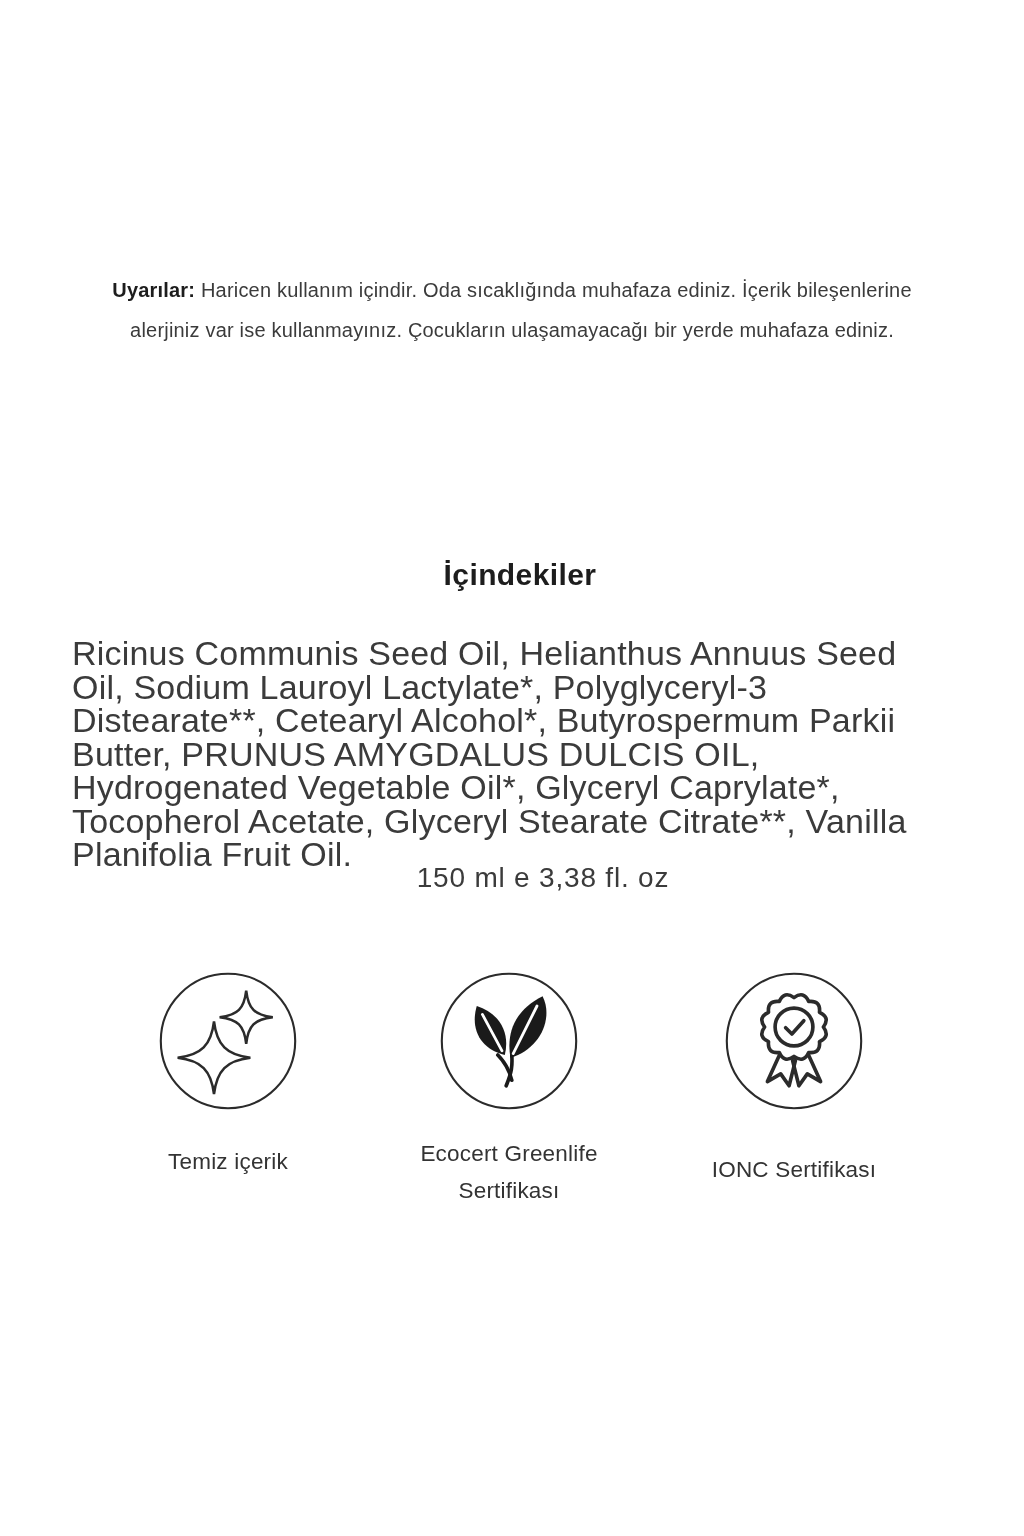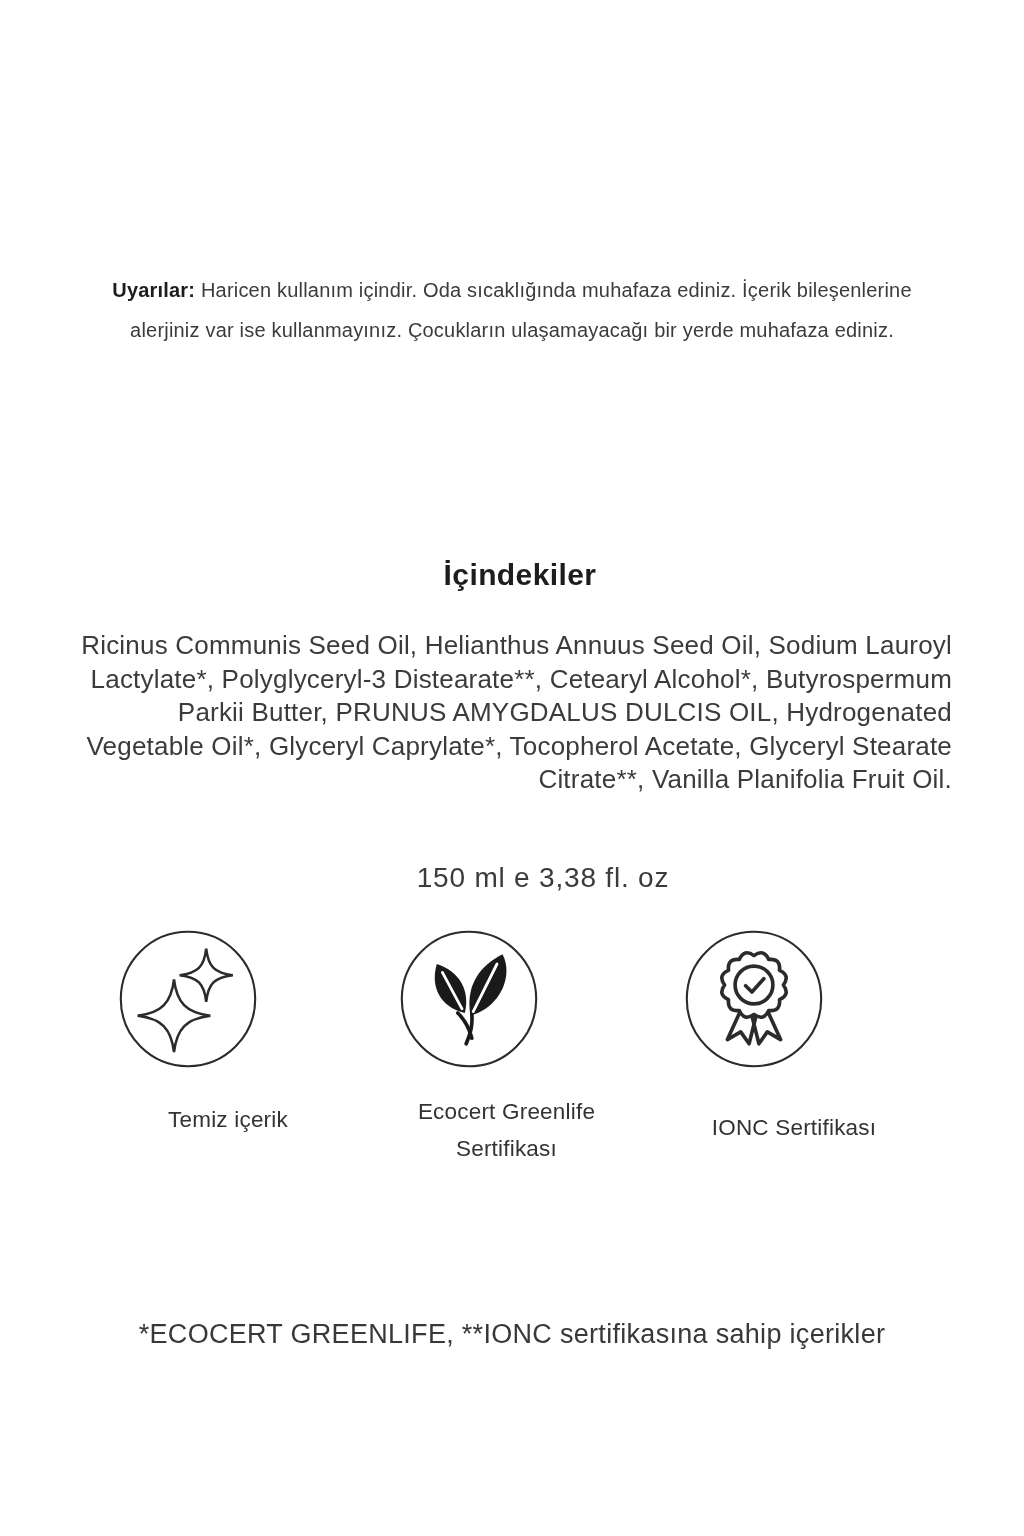--- a/index.html
+++ b/index.html
@@ -36,41 +36,42 @@
     font-weight: bold;
     color: #1d1d1d;
     letter-spacing: 0.4px;
     padding-left: 8px;
   }
   .ingredients {
     position: absolute;
     top: 603px;
     left: 72px;
     width: 880px;
-    text-align: right;
-    font-size: 26px;
+    text-align: left;
+    font-size: 34px;
     line-height: 33.5px;
     letter-spacing: 0.2px;
   }
   .volume {
     position: absolute;
     top: 834px;
     left: 0;
     width: 1024px;
     text-align: center;
     font-size: 28px;
     letter-spacing: 0.8px;
     margin-left: 31px;
   }
   .badge {
     position: absolute;
-    top: 929px;
+    top: 971px;
     width: 220px;
     display: flex;
     flex-direction: column;
+    align-items: center;
   }
   .badge-1 { left: 118px; }
   .badge-2 { left: 399px; }
   .badge-3 { left: 684px; }
   .badge svg { width: 140px; height: 140px; display: block; }
   .badge-label {
     margin-top: 32px;
     font-size: 22.5px;
     line-height: 37px;
     color: #333333;
@@ -139,15 +140,14 @@
         <path d="M 41 57 L 31 79 L 40.5 73.5 L 46.5 82 L 51 64" fill="none" stroke="#2b2b2b" stroke-width="2.6" stroke-linejoin="round" stroke-linecap="round"></path>
         <path d="M 59 57 L 69 79 L 59.5 73.5 L 53.5 82 L 49 64" fill="none" stroke="#2b2b2b" stroke-width="2.6" stroke-linejoin="round" stroke-linecap="round"></path>
         <path d="M 71 40 Q 76.1 47 68.2 50.5 Q 69.1 59.1 60.5 58.2 Q 57 66.1 50 61 Q 43 66.1 39.5 58.2 Q 30.9 59.1 31.8 50.5 Q 23.9 47 29 40 Q 23.9 33 31.8 29.5 Q 30.9 20.9 39.5 21.8 Q 43 13.9 50 19 Q 57 13.9 60.5 21.8 Q 69.1 20.9 68.2 29.5 Q 76.1 33 71 40 Z" fill="#ffffff" stroke="#2b2b2b" stroke-width="2.6" stroke-linejoin="round"></path>
         <circle cx="50" cy="40" r="13.5" fill="none" stroke="#2b2b2b" stroke-width="2.6"></circle>
         <path d="M 44 40.5 L 48.5 45 L 57 35.5" fill="none" stroke="#2b2b2b" stroke-width="2.6" stroke-linecap="round" stroke-linejoin="round"></path>
       </svg>
     </span>
     <div class="badge-label">IONC Sertifikası</div>
   </div>
 
-  <p class="footnote">*ECOCERT GREENLIFE, **IONC sertifikasına sahip içerikler</p>
 
 </div>
 
 </body></html>

